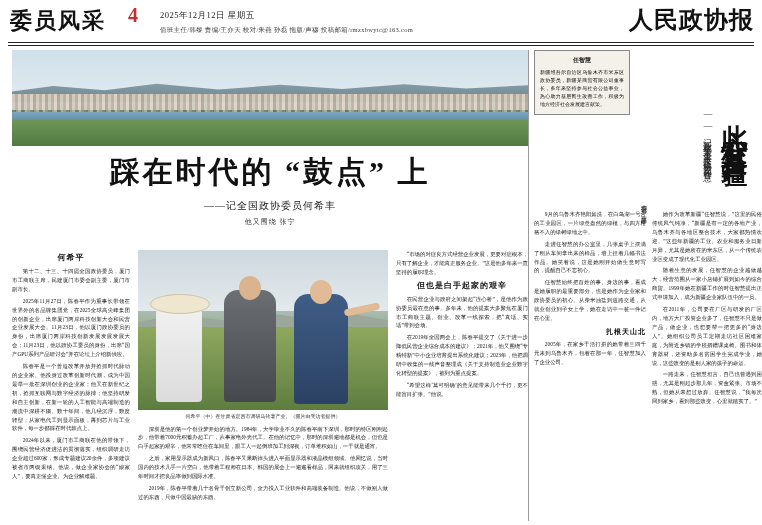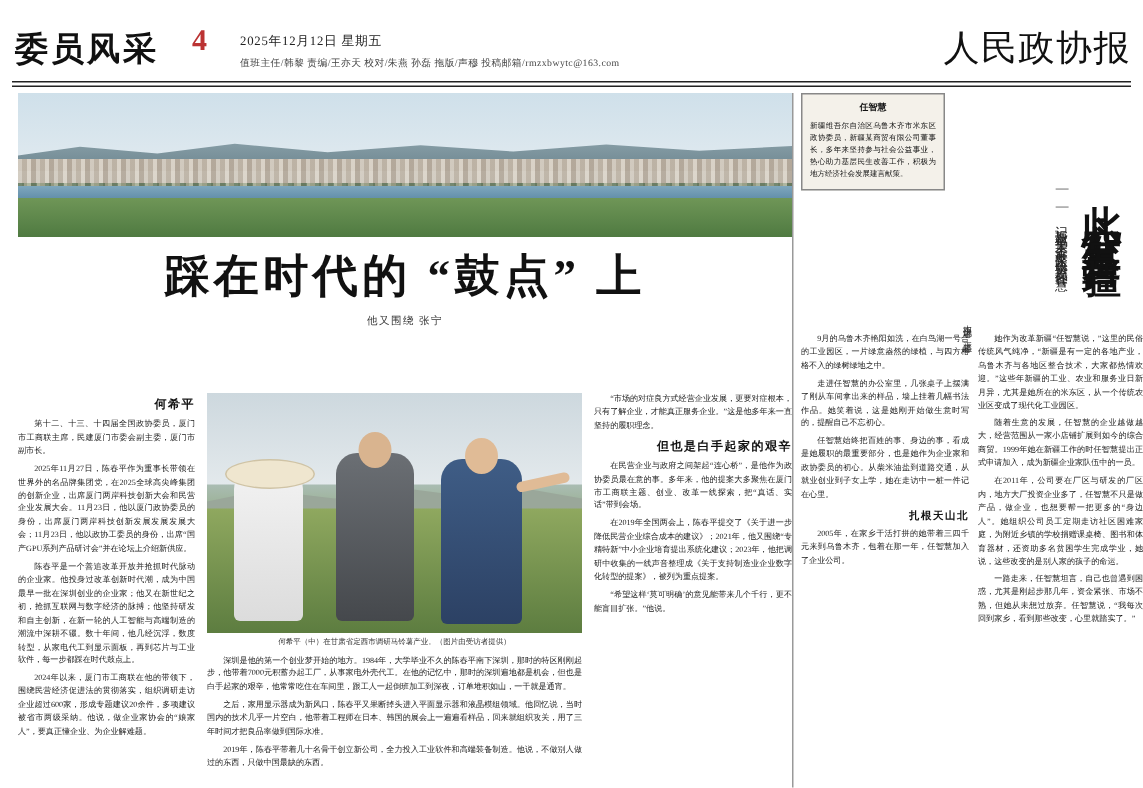--- a/index.html
+++ b/index.html
@@ -11,42 +11,41 @@
     overflow:hidden;
   }
   .page{position:relative;width:762px;height:525px;box-sizing:border-box;padding:0;}
 
   
   .masthead{
     position:relative;
     height:44px;
     padding:8px 8px 0 8px;
     box-sizing:border-box;
-    margin-top:12px;
   }
   .mh-title{
     position:absolute;left:10px;top:6px;
     font-size:22px;font-weight:bold;letter-spacing:2px;
     font-family:"Liberation Serif","DejaVu Serif",serif;
   }
   .mh-pagenum{
     position:absolute;left:128px;top:4px;
     font-size:20px;font-weight:bold;color:#b33;
   }
   .mh-date{
     position:absolute;left:160px;top:10px;
     font-size:8.5px;color:#222;letter-spacing:.5px;
   }
   .mh-credits{
     position:absolute;left:160px;top:26px;
     font-size:6.5px;color:#444;letter-spacing:.3px;
   }
   .mh-logo{
     position:absolute;right:8px;top:4px;
-    font-size:24px;font-weight:normal;letter-spacing:1px;
+    font-size:24px;font-weight:bold;letter-spacing:1px;
     color:#111;
     font-family:"Liberation Serif","DejaVu Serif",serif;
   }
   .mh-rule{
     position:absolute;left:8px;right:8px;top:42px;
     border-top:1.5px solid #222;
   }
   .mh-rule2{
     position:absolute;left:8px;right:8px;top:45px;
     border-top:.5px solid #222;
@@ -101,21 +100,21 @@
 
   
   .three{
     position:absolute;top:200px;left:0;width:516px;bottom:0;
   }
   .c1{position:absolute;left:0;top:0;width:118px;bottom:0;}
   .c2{position:absolute;left:126px;top:0;width:250px;bottom:0;}
   .c3{position:absolute;left:384px;top:0;width:132px;bottom:0;}
 
   .sechead{
-    font-size:8px;font-weight:bold;letter-spacing:1px;text-align:right;margin:2px 0 4px;
+    font-size:8px;font-weight:bold;letter-spacing:1px;text-align:center;margin:2px 0 4px;
   }
   .p{
     font-size:5.4px;line-height:1.65;text-align:justify;color:#1a1a1a;
     margin:0 0 3px 0;
     word-break:break-all;
   }
   .p.ind{text-indent:2em;}
 
   .photo2{
     position:relative;width:250px;height:160px;overflow:hidden;
@@ -192,20 +191,21 @@
       <div class="hero">
         <div class="sky"></div>
         <div class="mtn"></div>
         <div class="town"></div>
         <div class="trees"></div>
         <div class="water"></div>
         <div class="field"></div>
       </div>
 
       <div class="headline">踩在时代的 “鼓点” 上</div>
+      <div class="subhead">——记全国政协委员何希丰</div>
       <div class="byline">他又围绕   张宁</div>
 
       <div class="three">
 
         <div class="c1">
           <div class="sechead">何希平</div>
           <p class="p ind">第十二、十三、十四届全国政协委员，厦门市工商联主席，民建厦门市委会副主委，厦门市副市长。</p>
           <p class="p ind">2025年11月27日，陈春平作为重事长带领在世界外的名品牌集团党，在2025全球高尖峰集团的创新企业，出席厦门两岸科技创新大会和民营企业发展大会。11月23日，他以厦门政协委员的身份，出席厦门两岸科技创新发展发展发展大会；11月23日，他以政协工委员的身份，出席“国产GPU系列产品研讨会”并在论坛上介绍新供应。</p>
           <p class="p ind">陈春平是一个善追改革开放并抢抓时代脉动的企业家。他投身过改革创新时代潮，成为中国最早一批在深圳创业的企业家；他又在新世纪之初，抢抓互联网与数字经济的脉搏；他坚持研发和自主创新，在新一轮的人工智能与高端制造的潮流中深耕不辍。数十年间，他几经沉浮，数度转型，从家电代工到显示面板，再到芯片与工业软件，每一步都踩在时代鼓点上。</p>
           <p class="p ind">2024年以来，厦门市工商联在他的带领下，围绕民营经济促进法的贯彻落实，组织调研走访企业超过600家，形成专题建议20余件，多项建议被省市两级采纳。他说，做企业家协会的“娘家人”，要真正懂企业、为企业解难题。</p>

